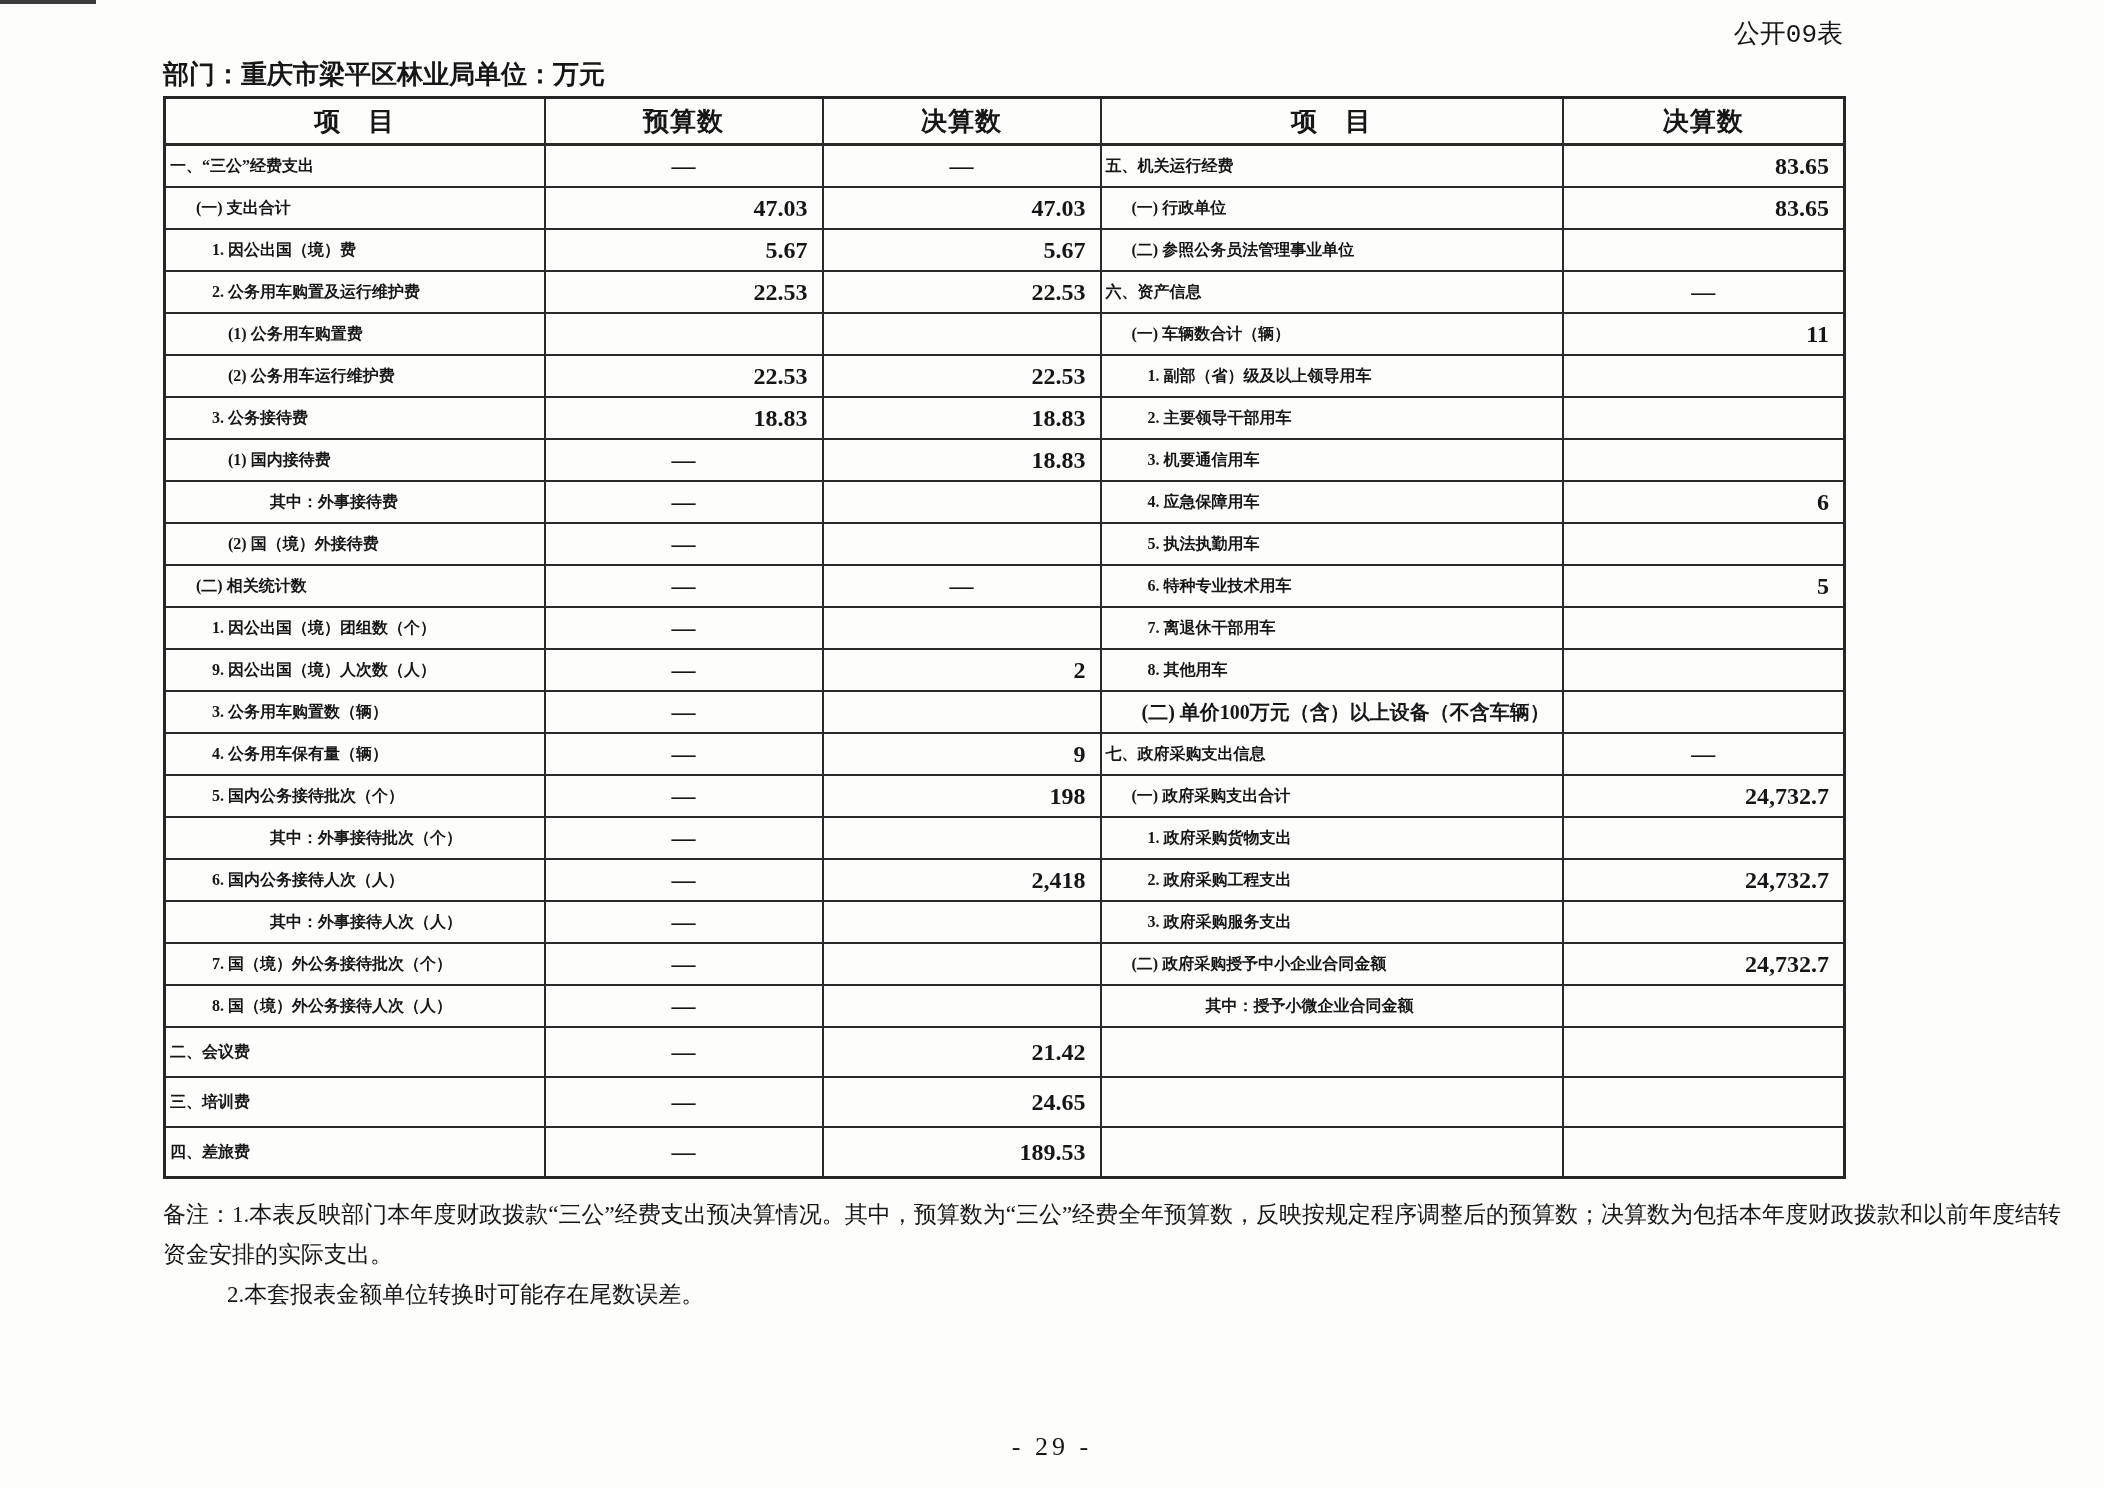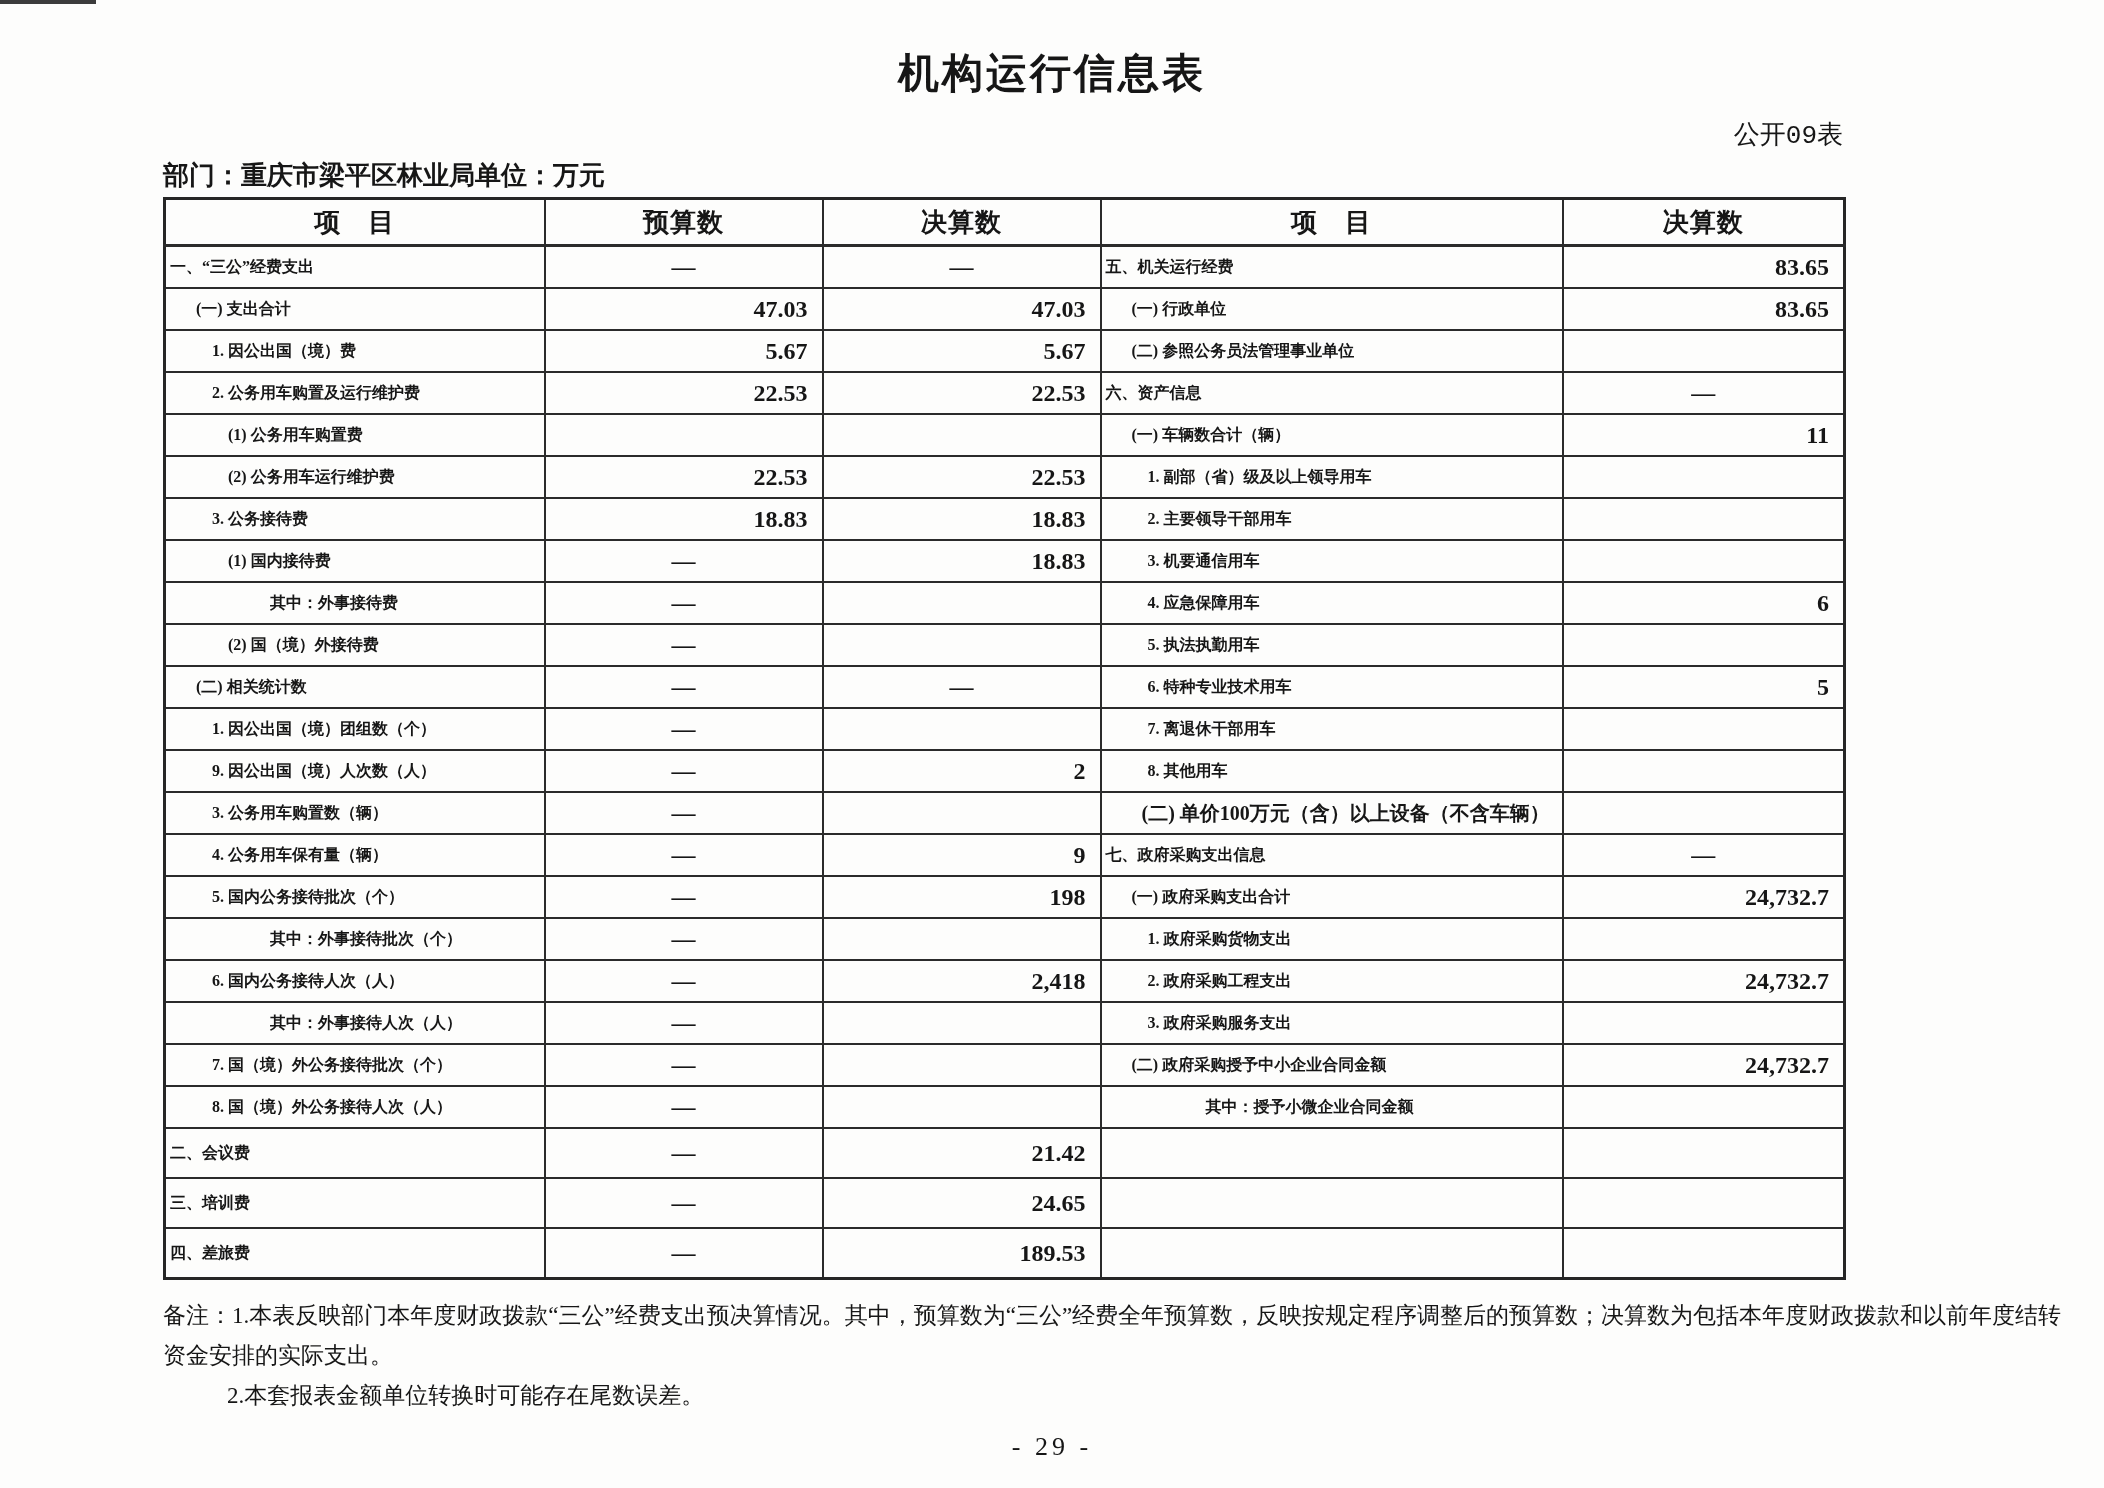--- a/index.html
+++ b/index.html
@@ -68,21 +68,20 @@
     text-align:center;font-size:26px;letter-spacing:4px;
   }
 </style>
 </head>
 <body>
 
 <div>
 
   <div class="scan-mark"></div>
 
-  <h1 class="title">机构运行信息表</h1>
 
   <div class="code-line">公开09表</div>
 
   <div class="meta-line">
     <span class="dept">部门：重庆市梁平区林业局</span>
     <span class="unit">单位：万元</span>
   </div>
 
   <table class="main">
     <colgroup>

